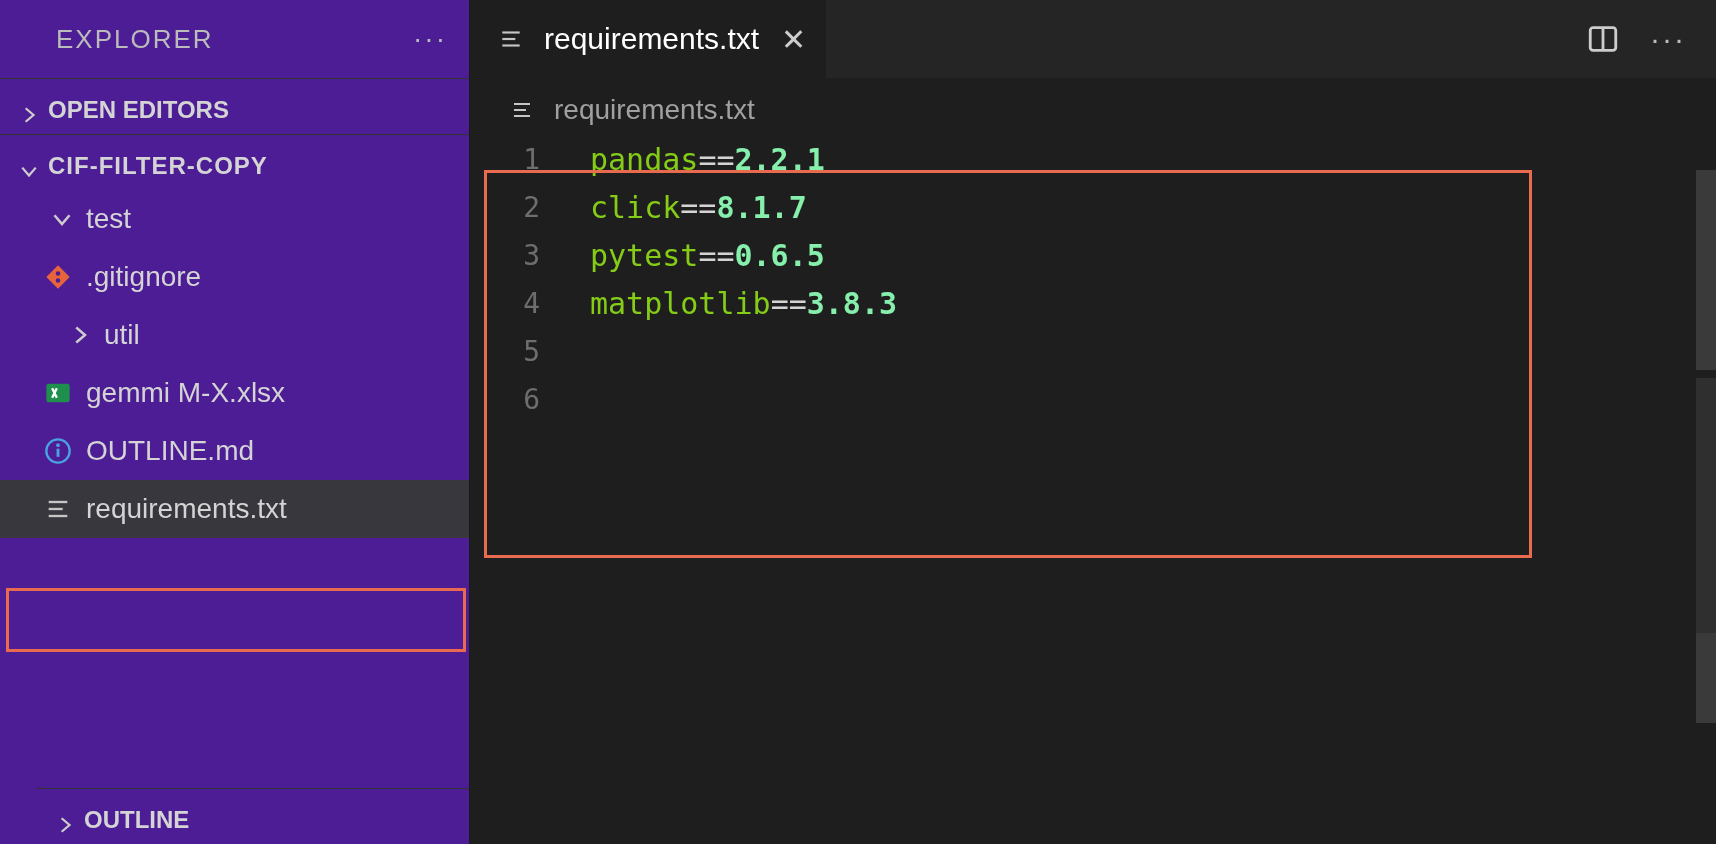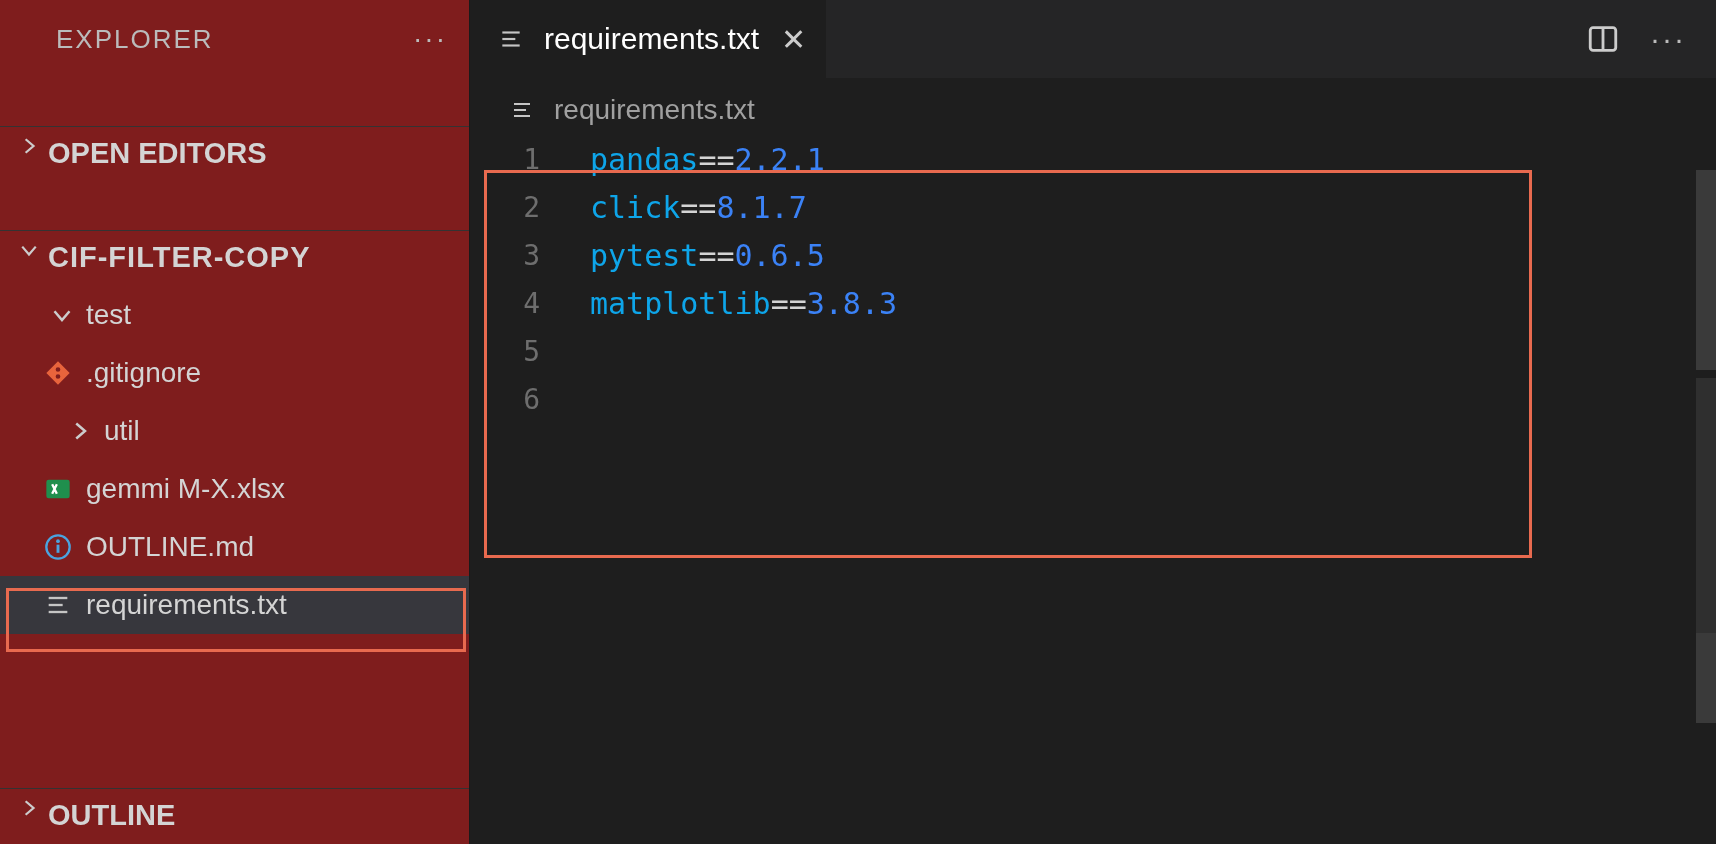--- a/index.html
+++ b/index.html
@@ -9,21 +9,21 @@
   background: #1e1e1e;
   font-family: -apple-system, BlinkMacSystemFont, "Segoe UI", sans-serif;
   color: #cccccc;
   overflow: hidden;
 }
 .app { display: flex; width: 100%; height: 100%; background: #1a1a1a; }
 
 
 .sidebar {
   width: 470px;
-  background: #7f1d1d;
+  background: #4c1d95;
   display: flex;
   flex-direction: column;
   border-right: 1px solid #1a1a1a;
 }
 .sidebar-header {
   display: flex;
   align-items: center;
   justify-content: space-between;
   padding: 18px 22px 18px 56px;
   height: 78px;
@@ -36,29 +36,28 @@
 }
 .ellipsis-h {
   color: #bbbbbb;
   font-size: 28px;
   letter-spacing: 2px;
   cursor: pointer;
 }
 
 .section-row {
   display: flex;
-  align-items: flex-start;
+  align-items: flex-end;
   padding: 10px 12px 10px 20px;
-  font-size: 29px;
+  font-size: 24px;
   font-weight: 700;
   color: #d4d4d4;
   cursor: pointer;
   height: 56px;
   border-top: 1px solid #333;
-  margin-top: 48px;
 }
 .section-row .chev { width: 28px; text-align: left; font-size: 22px; color: #cccccc; }
 .section-row.project {
   font-weight: 800;
   letter-spacing: 1px;
 }
 
 .tree {
   flex: 1;
   overflow: auto;
@@ -88,20 +87,21 @@
   background: #37373d;
 }
 .highlight-box-sidebar {
   position: absolute;
   border: 3px solid #e86a4f;
   pointer-events: none;
 }
 
 .bottom-sections {
   margin-top: auto;
+  padding-left: 36px;
 }
 
 
 .editor {
   flex: 1;
   display: flex;
   flex-direction: column;
   background: #1e1e1e;
   position: relative;
 }
@@ -168,23 +168,23 @@
 }
 .gutter {
   width: 120px;
   text-align: right;
   padding-right: 50px;
   color: #6e6e6e;
   font-size: 28px;
   user-select: none;
 }
 .code-text { white-space: pre; }
-.tok-name { color: #0ea5e9; }
+.tok-name { color: #84cc16; }
 .tok-op   { color: #d4d4d4; }
-.tok-ver  { color: #3b82f6; }
+.tok-ver  { color: #86efac; font-weight: bold; }
 
 .highlight-box-editor {
   position: absolute;
   border: 3px solid #e86a4f;
   pointer-events: none;
   top: 92px;
   left: 14px;
   width: 1048px;
   height: 388px;
 }

